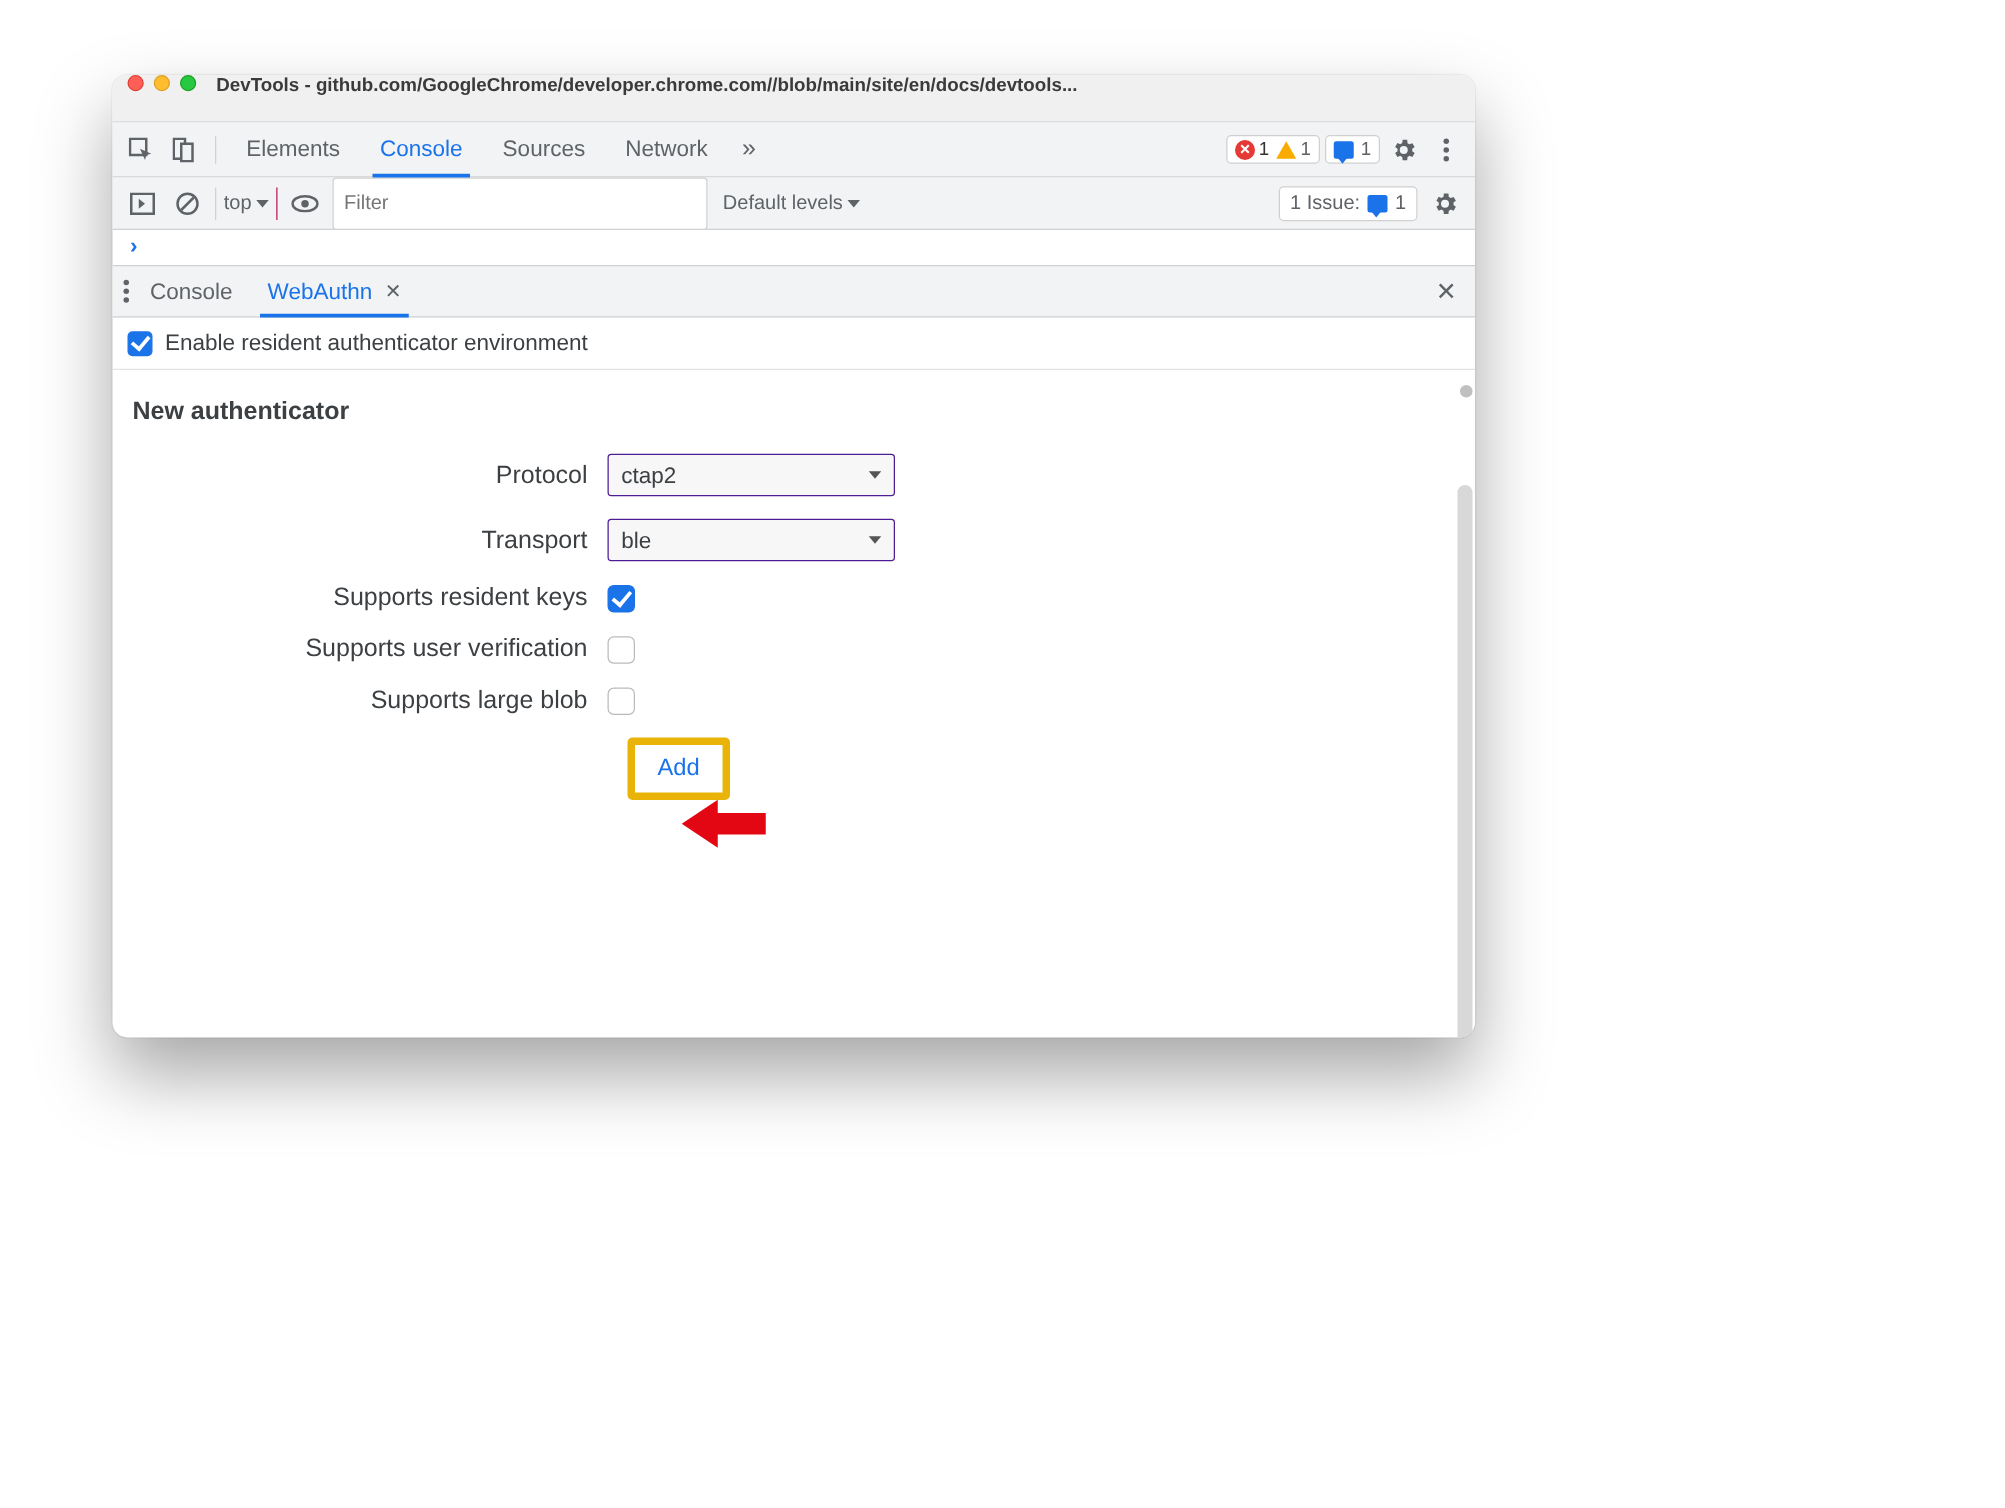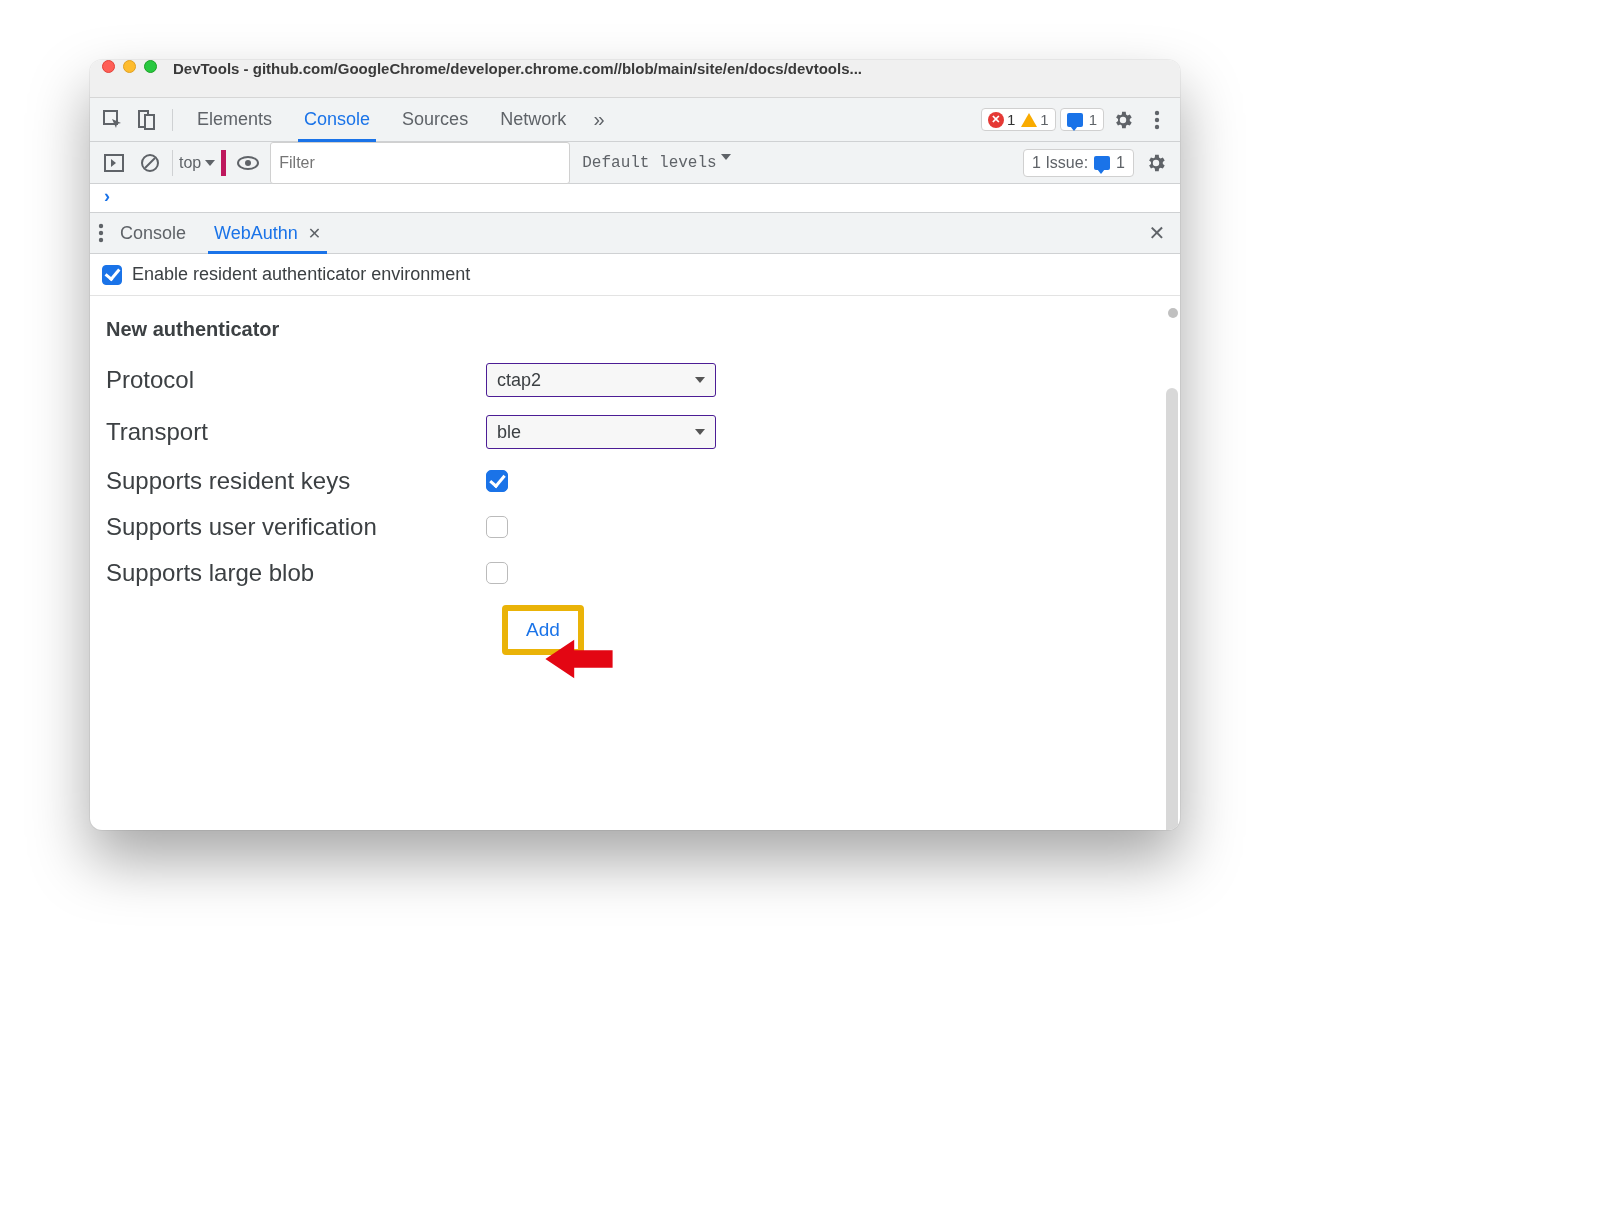--- a/index.html
+++ b/index.html
@@ -75,23 +75,23 @@
 
   
   .console-bar {
     height:42px;
     background:#f1f3f4;
     border-bottom:1px solid #cfd1d3;
     display:flex; align-items:center; padding:0 10px; gap:8px;
     font-size:16px; color:#5f6368;
   }
   .console-bar .ctl { display:flex; align-items:center; justify-content:center; width:28px; height:28px; cursor:pointer;}
-  .ctx-select { display:flex; align-items:center; gap:4px; padding:2px 6px; cursor:pointer; border-left:1px solid #cfd1d3; border-right:5px solid #be185d; height:26px;}
+  .ctx-select { display:flex; align-items:center; gap:4px; padding:2px 6px; cursor:pointer; border-left:1px solid #cfd1d3; border-right:1px solid #be185d; height:26px;}
   .filter-input { background:#fff; border:1px solid #d0d0d0; border-radius:3px; height:42px; padding:0 8px; font-size:16px; width:300px; color:#5f6368;}
-  .levels { display:flex; align-items:flex-start; gap:4px; cursor:pointer; margin-left:4px;font-family:Liberation Mono, monospace;}
+  .levels { display:flex; align-items:center; gap:4px; cursor:pointer; margin-left:4px;}
   .issue-badge { border:1px solid #d0d0d0; border-radius:4px; padding:4px 8px; display:flex; align-items:center; gap:6px; background:#fff;}
   
   .console-body-top { height:28px; border-bottom:0; position:relative; }
   .blue-caret { position:absolute; left:14px; top:2px; color:#1a73e8; font-size:18px; font-weight:bold; }
 
   
   .drawer-tabs {
     height:42px; background:#f1f3f4; border-top:1px solid #cfd1d3; border-bottom:1px solid #cfd1d3;
     display:flex; align-items:center; padding:0 8px; gap:4px; font-size:18px; color:#5f6368;
   }
@@ -108,21 +108,21 @@
     font-size:18px; color:#3c4043;
   }
   .chk { width:20px; height:20px; border-radius:4px; border:1px solid #bbb; display:flex; align-items:center; justify-content:center; cursor:pointer; background:#fff;}
   .chk.checked { background:#1a73e8; border-color:#1a73e8; }
   .chk.checked::after { content:""; width:6px; height:11px; border:solid #fff; border-width:0 3px 3px 0; transform:rotate(40deg); margin-top:-3px;}
 
   
   .form-area { flex:1; padding:22px 16px 10px 16px; font-size:18px; color:#3c4043; overflow:auto; position:relative;}
   .form-title { font-weight:700; font-size:20px; margin-bottom:22px;}
   .form-row { display:flex; align-items:center; margin-bottom:18px; }
-  .form-row label { width:380px; text-align:left; padding-right:16px; font-size:24px;}
+  .form-row label { width:380px; text-align:right; padding-right:16px; font-size:20px;}
   .select {
     width:230px; height:34px; border:1px solid #4c1d95; border-radius:3px; background:#f7f7f7;
     display:flex; align-items:center; justify-content:space-between; padding:0 10px; cursor:pointer;
   }
   .select .caret { width:0;height:0;border-left:5px solid transparent;border-right:5px solid transparent;border-top:6px solid #555;}
   .chk-sm { width:22px; height:22px; border-radius:5px; border:1.5px solid #bbb; cursor:pointer; background:#fff; display:flex;align-items:center;justify-content:center;}
   .chk-sm.checked { background:#1a73e8; border-color:#1a73e8;}
   .chk-sm.checked::after { content:""; width:6px; height:12px; border:solid #fff; border-width:0 3px 3px 0; transform:rotate(40deg); margin-top:-3px;}
   .add-btn {
     margin-left:396px; border:6px solid #eab308; border-radius:4px; background:#fff; padding:8px 18px;

